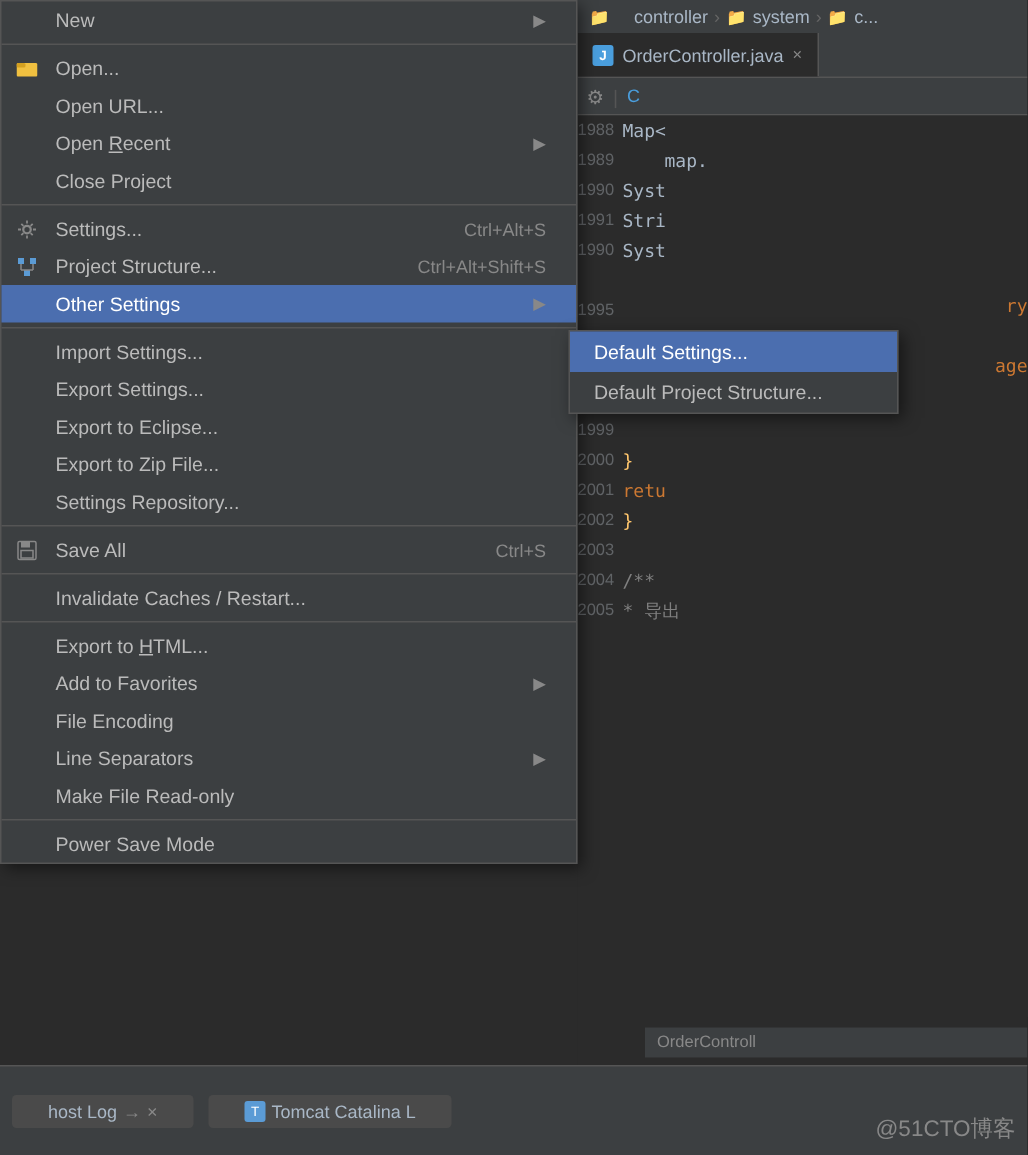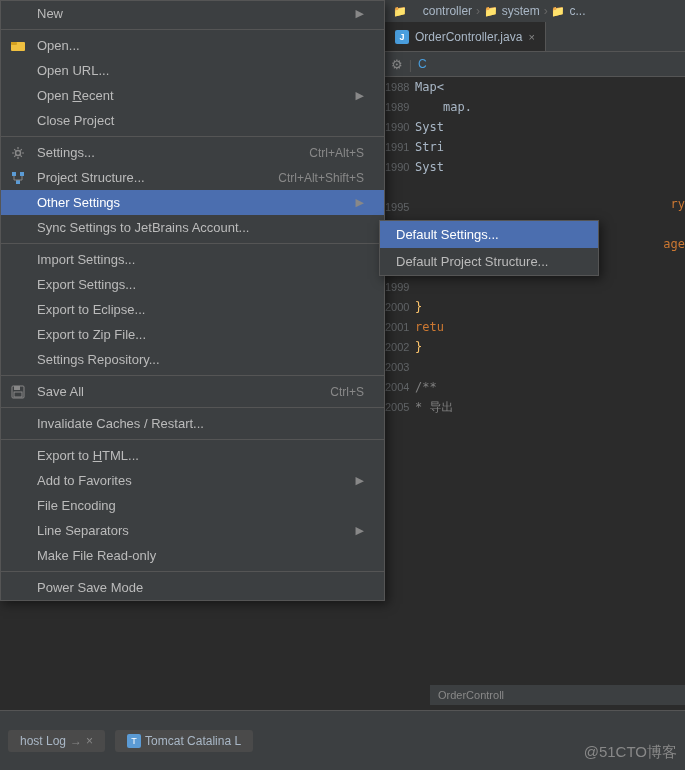--- a/index.html
+++ b/index.html
@@ -132,21 +132,21 @@
       display: flex;
       align-items: center;
       padding: 0 8px;
       gap: 4px;
     }
 
     .bottom-tab {
       display: flex;
       align-items: center;
       gap: 4px;
-      padding: 4px 12px;
+      padding: 4px 24px;
       color: #a9b7c6;
       font-size: 12px;
       background: #4a4a4a;
       border-radius: 3px;
       cursor: pointer;
     }
 
     .bottom-tab-icon {
       width: 14px; height: 14px;
       background: #5b9bd5;
@@ -430,23 +430,20 @@
     </div>
     <span class="menu-item-label">Project Structure...</span>
     <span class="menu-item-shortcut">Ctrl+Alt+Shift+S</span>
   </div>
 
   <div class="menu-item highlighted">
     <span class="menu-item-label">Other Settings</span>
     <span class="menu-item-arrow">▶</span>
   </div>
 
-  <div class="menu-item">
-    <span class="menu-item-label">Sync Settings to JetBrains Account...</span>
-  </div>
   <div class="menu-separator"></div>
 
   <div class="menu-item">
     <span class="menu-item-label">Import Settings...</span>
   </div>
 
   <div class="menu-item">
     <span class="menu-item-label">Export Settings...</span>
   </div>
 

